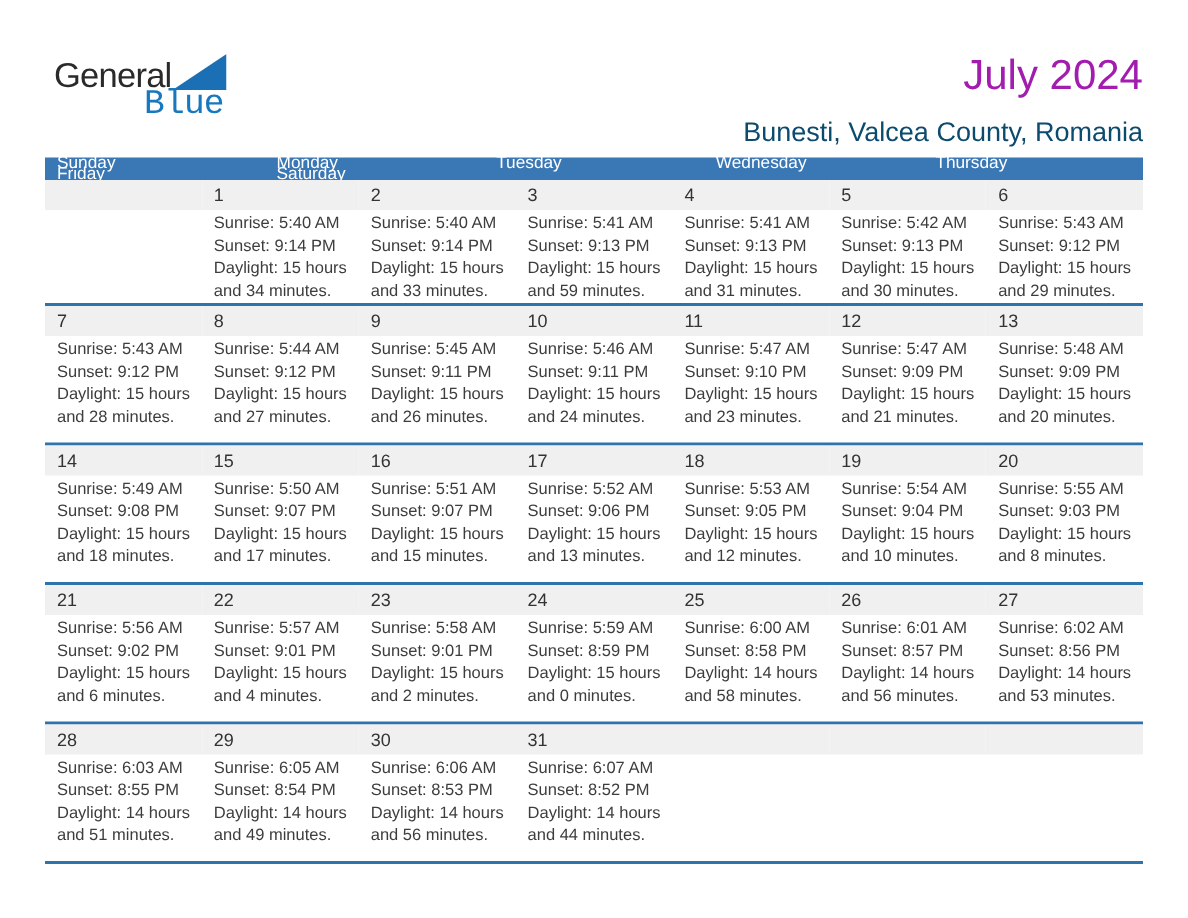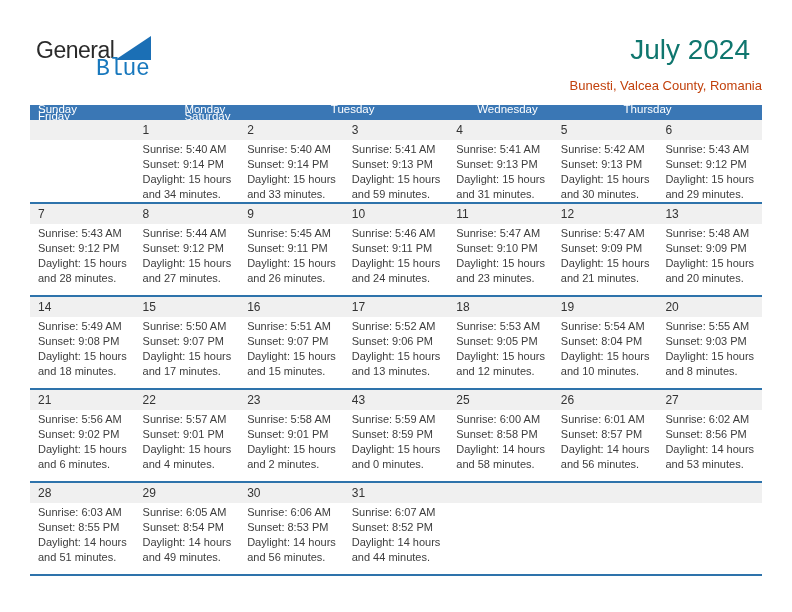--- a/index.html
+++ b/index.html
@@ -9,23 +9,23 @@
 
   
   .logo{position:absolute;left:36px;top:36px;width:130px;}
   .logo-top{display:flex;align-items:flex-end;}
   .logo-general{font-size:23px;color:#2a2a2a;letter-spacing:-0.5px;line-height:1;}
   .logo-tri{margin-left:1px;margin-bottom:2px;display:block;}
   .logo-blue{font-size:23px;color:var(--logo-blue,#1878bd);letter-spacing:-0.5px;
              line-height:1;margin-top:-4px;margin-left:60px;font-family:Liberation Mono, monospace;}
 
   
-  .title{position:absolute;top:36px;right:42px;font-size:28px;color:#0f766e;
+  .title{position:absolute;top:36px;right:30px;font-size:28px;color:#a21caf;
          text-align:right;line-height:1;}
-  .subtitle{position:absolute;top:78px;right:30px;font-size:13px;color:#c2410c;
+  .subtitle{position:absolute;top:78px;right:30px;font-size:18px;color:#0c4a6e;
             text-align:center;line-height:1.2;}
 
   
   .cal{position:absolute;left:30px;top:105px;width:732px;
        border-bottom:2px solid var(--separator-blue,#2e73ab);}
   .cal-header{display:grid;grid-template-columns:repeat(5,1fr);
               background:var(--header-blue,#3a77b5);height:15px;align-items:center;}
   .hcell{color:#fff;font-size:11.5px;padding-left:8px;white-space:nowrap;overflow:hidden;}
   .week{display:grid;grid-template-columns:repeat(7,1fr);
         border-top:2px solid var(--separator-blue,#2e73ab);min-height:91px;}
@@ -233,21 +233,21 @@
               <div>Sunrise: 5:53 AM</div>
               <div>Sunset: 9:05 PM</div>
               <div>Daylight: 15 hours</div>
               <div>and 12 minutes.</div>
             </div>
           </div>
           <div class="cell">
             <div class="band"><span>19</span></div>
             <div class="body">
               <div>Sunrise: 5:54 AM</div>
-              <div>Sunset: 8:04 PM</div>
+              <div>Sunset: 9:04 PM</div>
               <div>Daylight: 15 hours</div>
               <div>and 10 minutes.</div>
             </div>
           </div>
           <div class="cell">
             <div class="band"><span>20</span></div>
             <div class="body">
               <div>Sunrise: 5:55 AM</div>
               <div>Sunset: 9:03 PM</div>
               <div>Daylight: 15 hours</div>
@@ -277,21 +277,21 @@
           <div class="cell">
             <div class="band"><span>23</span></div>
             <div class="body">
               <div>Sunrise: 5:58 AM</div>
               <div>Sunset: 9:01 PM</div>
               <div>Daylight: 15 hours</div>
               <div>and 2 minutes.</div>
             </div>
           </div>
           <div class="cell">
-            <div class="band"><span>43</span></div>
+            <div class="band"><span>24</span></div>
             <div class="body">
               <div>Sunrise: 5:59 AM</div>
               <div>Sunset: 8:59 PM</div>
               <div>Daylight: 15 hours</div>
               <div>and 0 minutes.</div>
             </div>
           </div>
           <div class="cell">
             <div class="band"><span>25</span></div>
             <div class="body">

